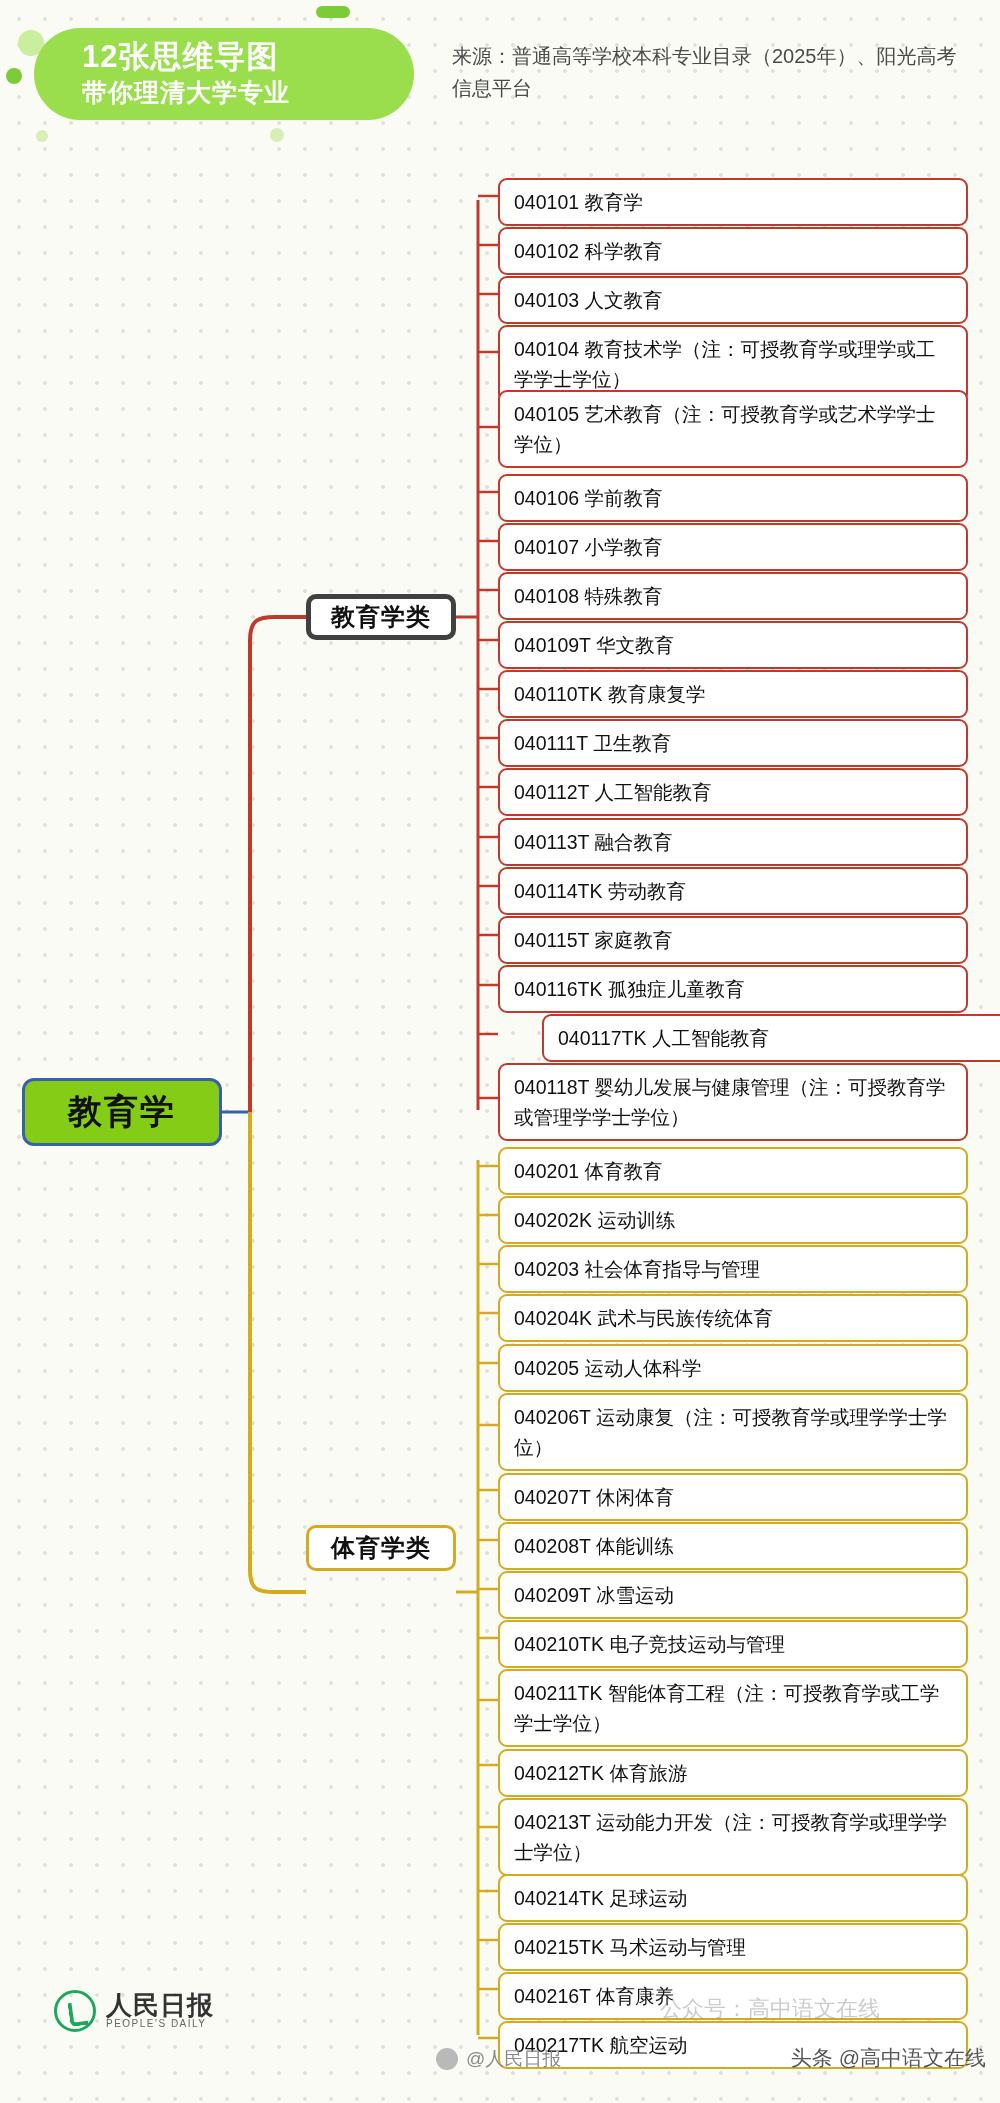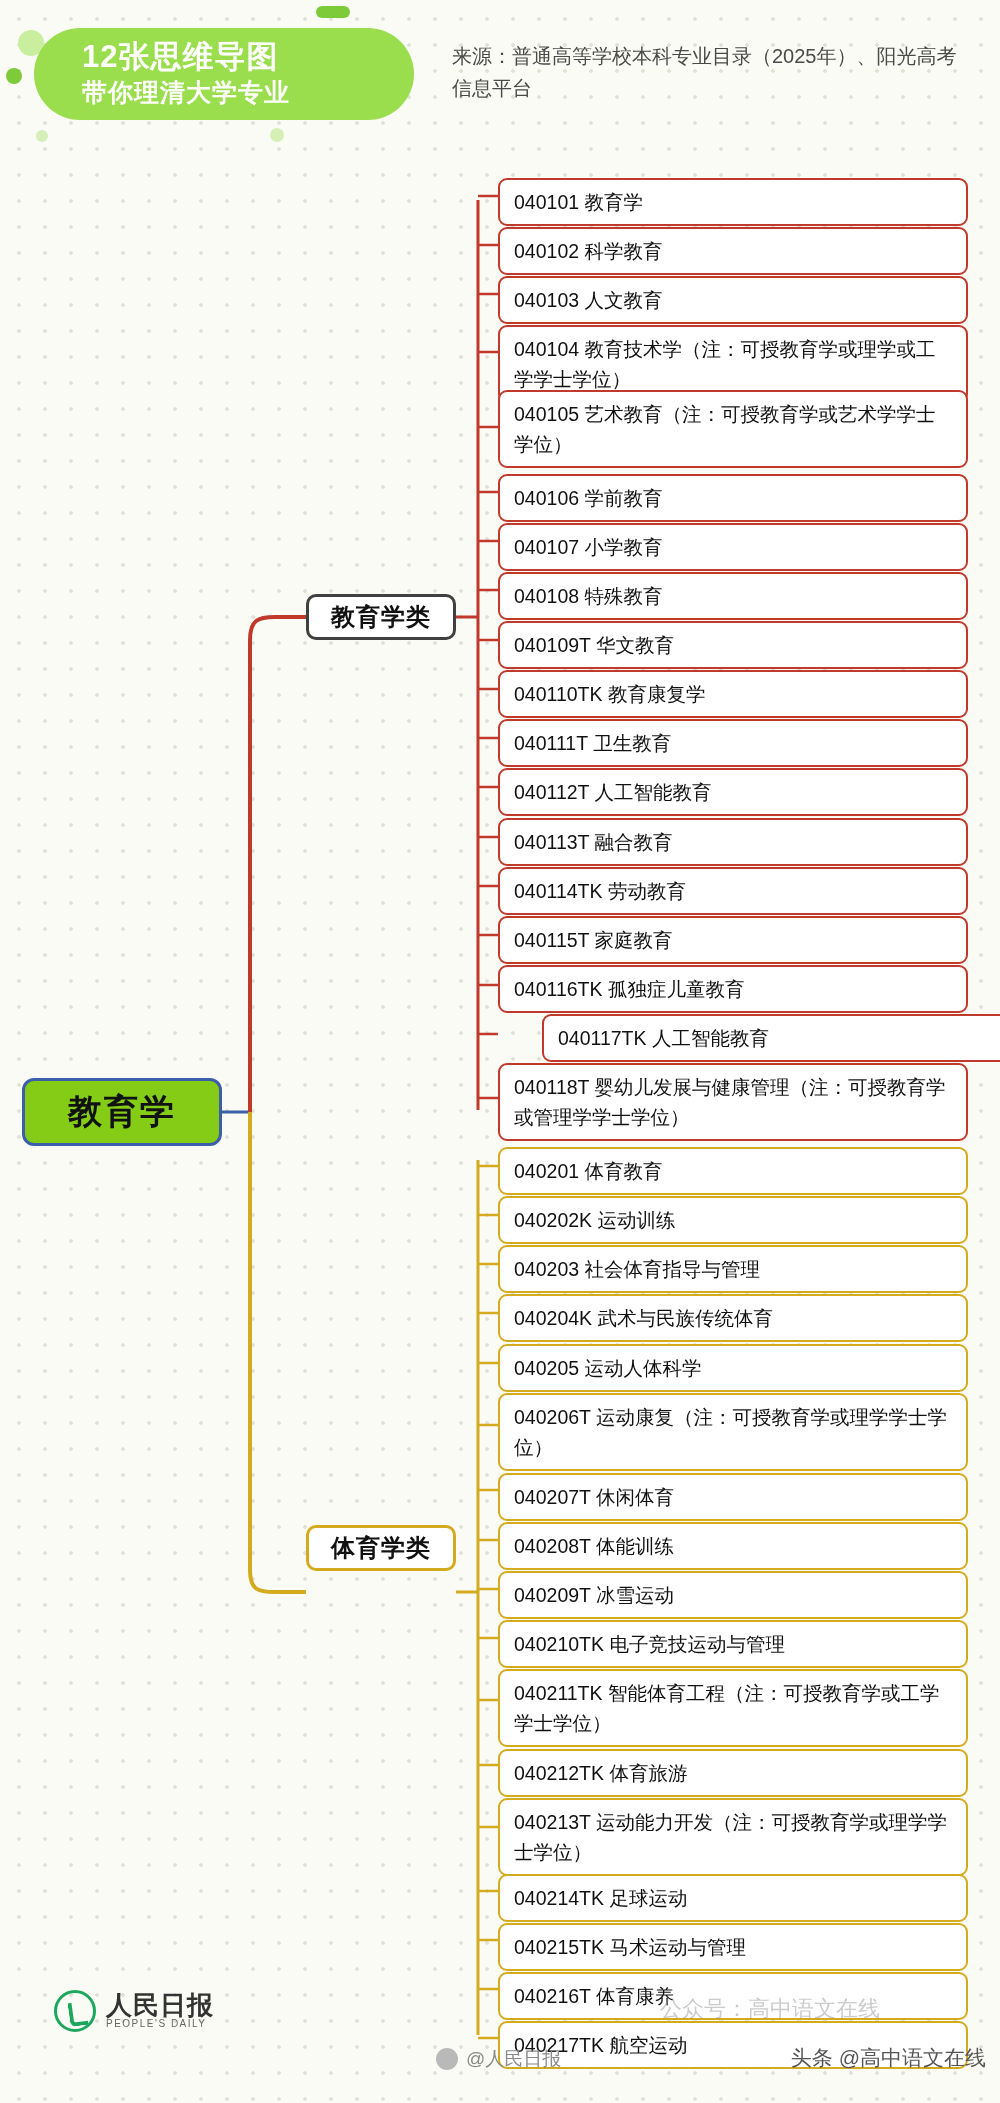--- a/index.html
+++ b/index.html
@@ -94,21 +94,21 @@
     background: #ffffff;
     display: flex;
     align-items: center;
     justify-content: center;
     font-size: 24px;
     font-weight: bold;
     color: #111;
     letter-spacing: 1px;
     padding: 0 16px;
   }
-  .cat-edu { left: 306px; top: 594px; width: 150px; border: 3px solid #404040; }
+  .cat-edu { left: 306px; top: 594px; width: 150px; border: 5px solid #404040; }
   .cat-sport { left: 306px; top: 1525px; width: 150px; border: 3px solid #d4ab1e; }
   
   .leaf {
     position: absolute;
     left: 498px;
     width: 470px;
     border-radius: 9px;
     background: #ffffff;
     font-size: 19.5px;
     line-height: 30px;

